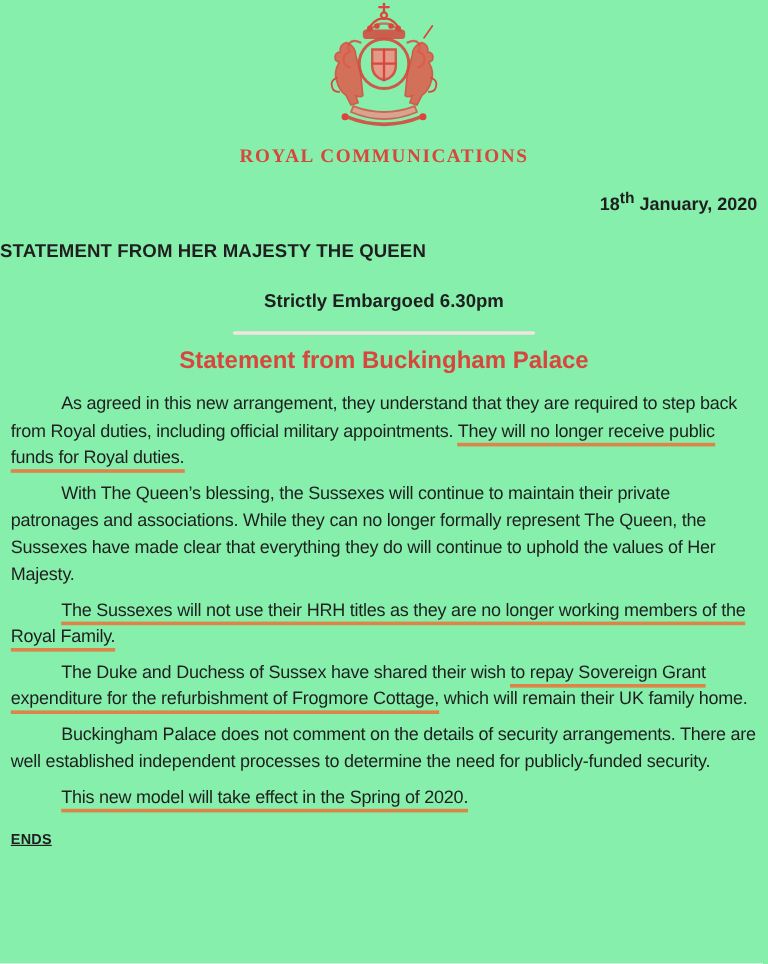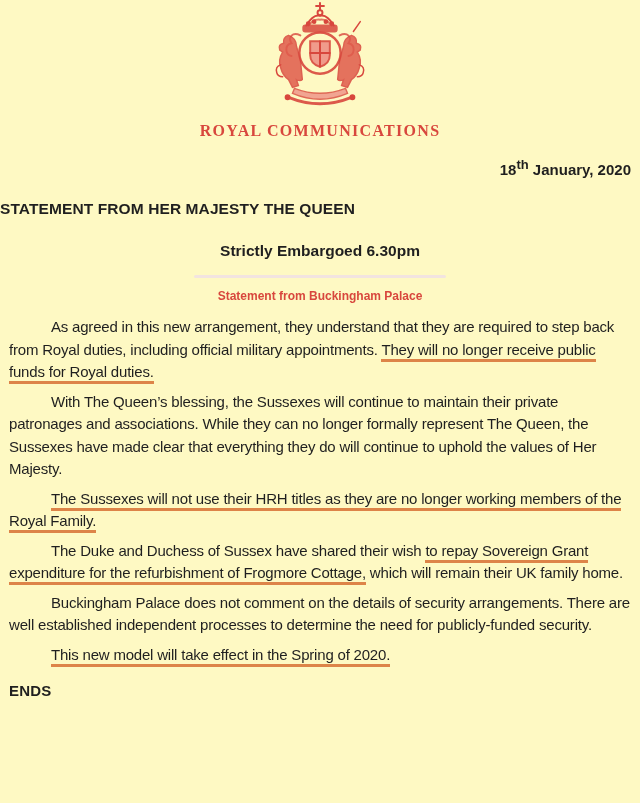--- a/index.html
+++ b/index.html
@@ -2,21 +2,21 @@
 <html style="--accent-red: #d8473d; --underline-orange: #dd8448; --ink: #1f1f1f;"><head>
 <meta charset="utf-8">
 <style>
   :root{
     --accent-red:#d8473d;
     --underline-orange:#dd8448;
     --ink:#1f1f1f;
   }
   html,body{margin:0;padding:0;background:#ffffff;}
   .page{
-    width:640px;height:803px;background:#fef9c3;overflow:hidden;
+    width:640px;height:803px;background:#86efac;overflow:hidden;
     font-family:"Liberation Sans", sans-serif;color:var(--ink);
     position:relative;
   }
   .crest{width:104px;margin:2px auto 0;display:block;}
   .crest svg{display:block;}
   .org{
     text-align:center;
     font-family:"Liberation Serif", serif;
     font-weight:bold;font-size:16px;letter-spacing:1.3px;
     color:var(--accent-red);margin-top:10px;
@@ -31,35 +31,36 @@
     letter-spacing:0.1px;
   }
   .h-embargo{
     text-align:center;font-weight:bold;font-size:15.5px;margin-top:24px;
   }
   .faint-line{
     width:252px;height:3px;background:#f2e4e0;margin:15px auto 0;
     border-radius:2px;
   }
   .h-sub{
-    text-align:center;font-weight:bold;font-size:12px;
+    text-align:center;font-weight:bold;font-size:20px;
     color:var(--accent-red);margin-top:11px;
   }
   .body{
     padding:0 9px;margin-top:13px;
     font-size:15px;line-height:22.5px;letter-spacing:-0.2px;
   }
   .para{margin:0 0 7px 0;text-indent:42px;}
   .u{
     border-bottom:3px solid var(--underline-orange);
     padding-bottom:1px;
   }
   .ends{
-    font-weight:bold;font-size:15px;padding-left:9px;margin-top:16px;
+    font-weight:bold;font-size:12px;padding-left:9px;margin-top:16px;
     letter-spacing:0.2px;
+    text-decoration:underline;
   }
 </style>
 </head>
 <body>
 
 <div class="page">
 
   <div class="crest">
     <svg width="104" height="110" viewBox="0 0 104 112" xmlns="http://www.w3.org/2000/svg">
       <g stroke="#d8473d" fill="none" stroke-width="2" stroke-linecap="round">

